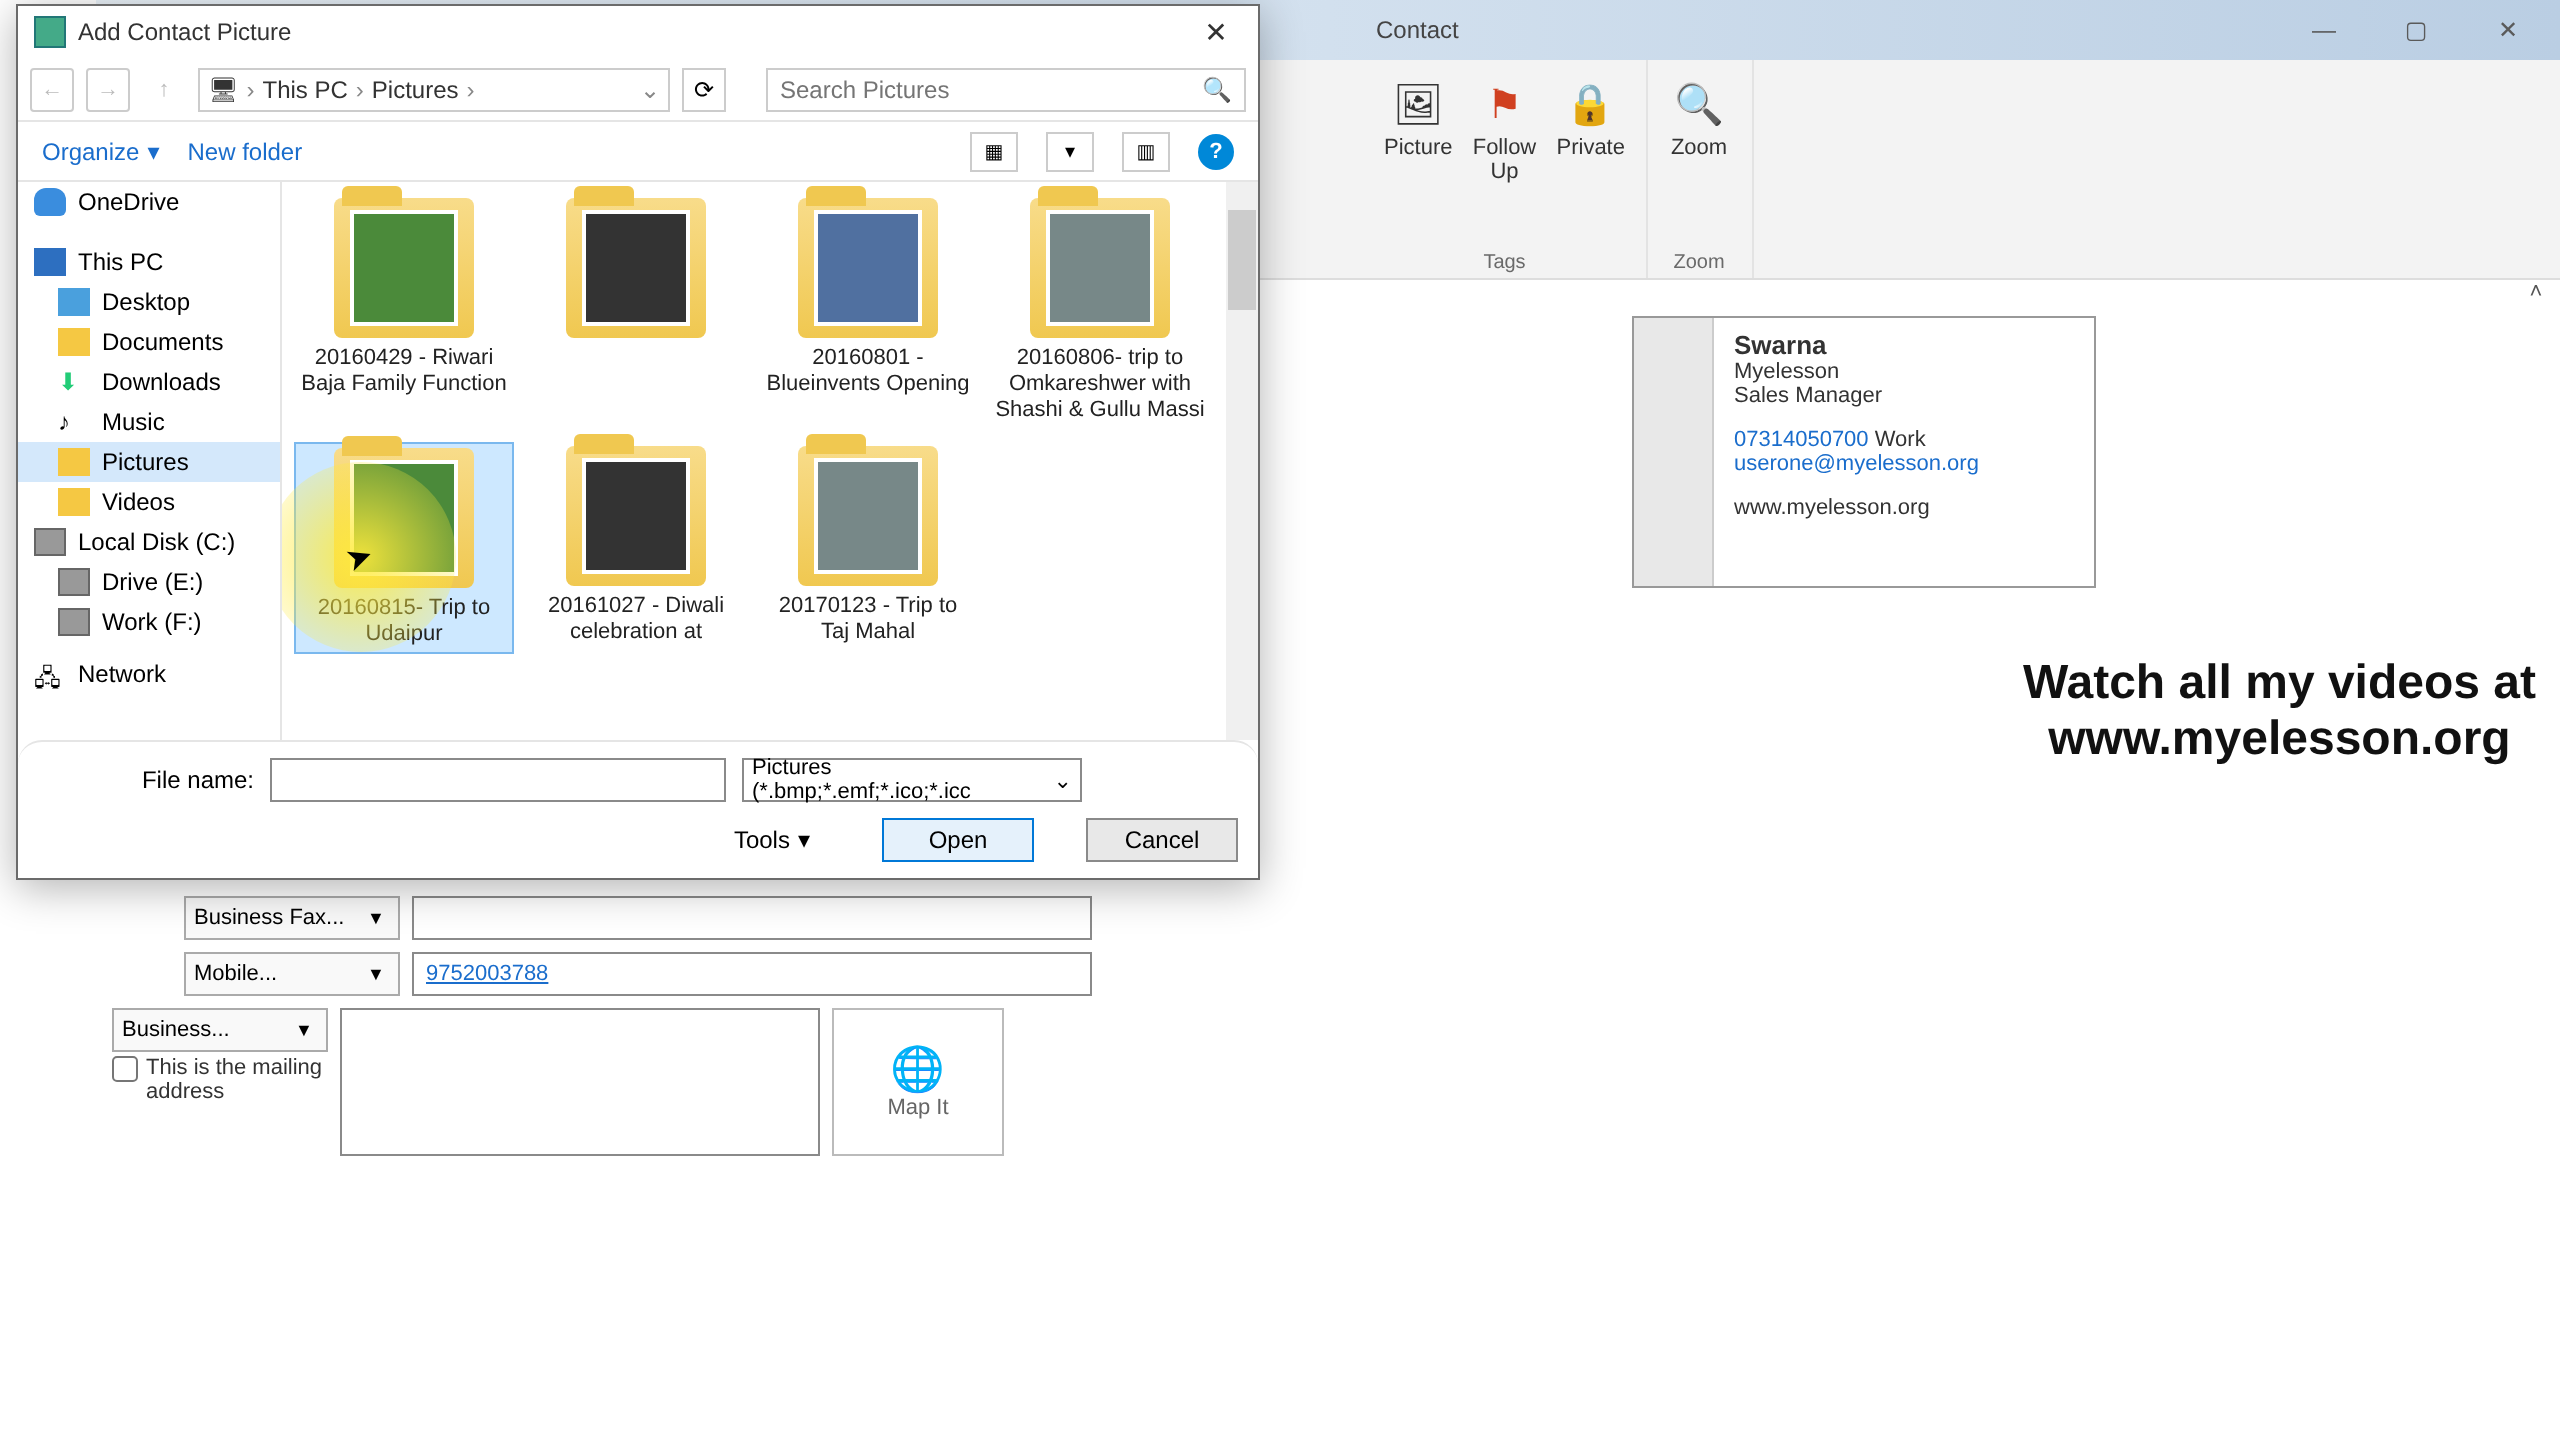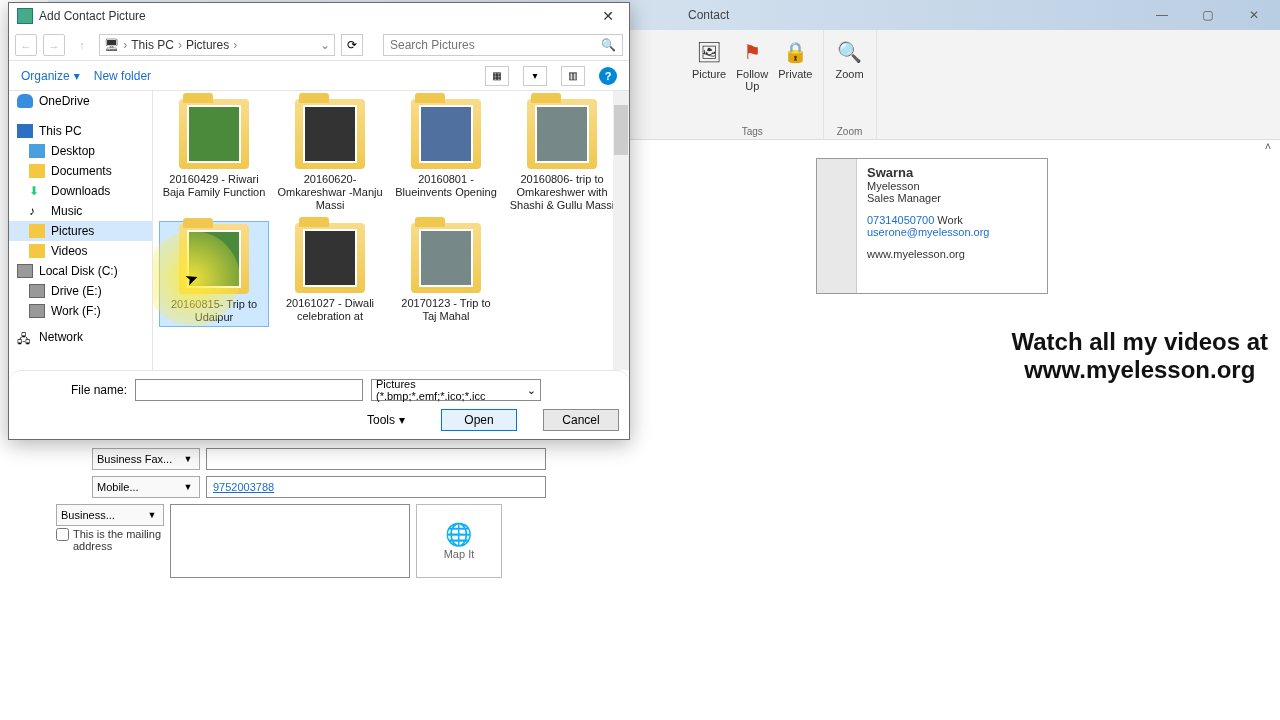--- a/index.html
+++ b/index.html
@@ -54,21 +54,21 @@
 .refresh-btn { width: 22px; height: 22px; border: 1px solid #ccc; display: flex; align-items: center; justify-content: center; font-size: 12px; }
 .search-box { flex: 1; height: 22px; border: 1px solid #ccc; display: flex; align-items: center; padding: 0 6px; color: #888; font-size: 12px; margin-left: 14px; }
 .search-box input { border: none; outline: none; flex: 1; font-size: 12px; }
 .search-box .sicon { color: #666; }
 .fd-toolbar { height: 30px; display: flex; align-items: center; padding: 0 12px; gap: 14px; border-bottom: 1px solid #e5e5e5; font-size: 12px; }
 .fd-toolbar .org { display: flex; align-items: center; gap: 4px; color: #1a6dcc; }
 .fd-toolbar .spacer { flex: 1; }
 .fd-toolbar .view-btn { width: 24px; height: 20px; border: 1px solid #ccc; display: flex; align-items: center; justify-content: center; font-size: 10px; }
 .fd-toolbar .help { width: 18px; height: 18px; border-radius: 50%; background: #0088d8; color: #fff; display: flex; align-items: center; justify-content: center; font-size: 11px; font-weight: bold; }
 .fd-body { flex: 1; display: flex; overflow: hidden; }
-.fd-tree { width: 144px; border-right: 1px solid #e5e5e5; overflow-y: auto; font-size: 12px; position: relative; }
+.fd-tree { width: 132px; border-right: 1px solid #e5e5e5; overflow-y: auto; font-size: 12px; position: relative; }
 .tree-item { display: flex; align-items: center; gap: 6px; padding: 3px 8px; cursor: default; }
 .tree-item.sel { background: #d4e8fb; }
 .tree-item .ticon { width: 16px; height: 14px; display: inline-block; }
 .ticon.cloud { background: #3a8dde; border-radius: 6px 6px 3px 3px; }
 .ticon.pc { background: #2d6fc0; }
 .ticon.folder { background: #f5c843; }
 .ticon.drive { background: #999; border: 1px solid #666; }
 .fd-files { flex: 1; padding: 6px; overflow: hidden; position: relative; }
 .files-grid { display: grid; grid-template-columns: repeat(4, 110px); gap: 6px; }
 .file-item { width: 110px; display: flex; flex-direction: column; align-items: center; font-size: 11px; text-align: center; padding: 2px; position: relative; }
@@ -292,21 +292,20 @@
         <div class="file-item">
             <div class="folder-thumb">
               <div class="inner green"></div>
             </div>
             <div class="cap">20160429 - Riwari Baja Family <span class="yhl">Function</span></div>
           </div>
         <div class="file-item">
             <div class="folder-thumb">
               <div class="inner dark"></div>
             </div>
-            <div class="cap">20160620- Omkareshwar -Manju Massi</div>
           </div>
         <div class="file-item">
             <div class="folder-thumb">
               <div class="inner blue"></div>
             </div>
             <div class="cap">20160801 - Blueinvents Opening</div>
           </div>
         <div class="file-item">
             <div class="folder-thumb">
               <div class="inner"></div>

